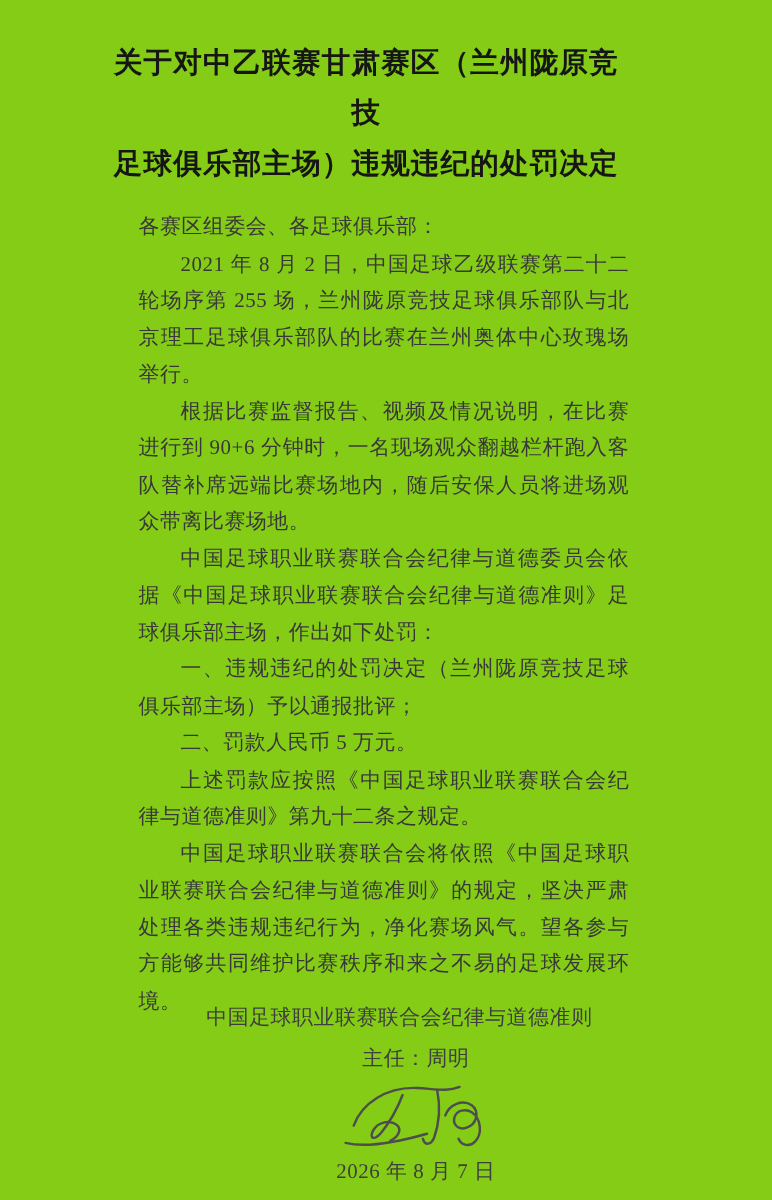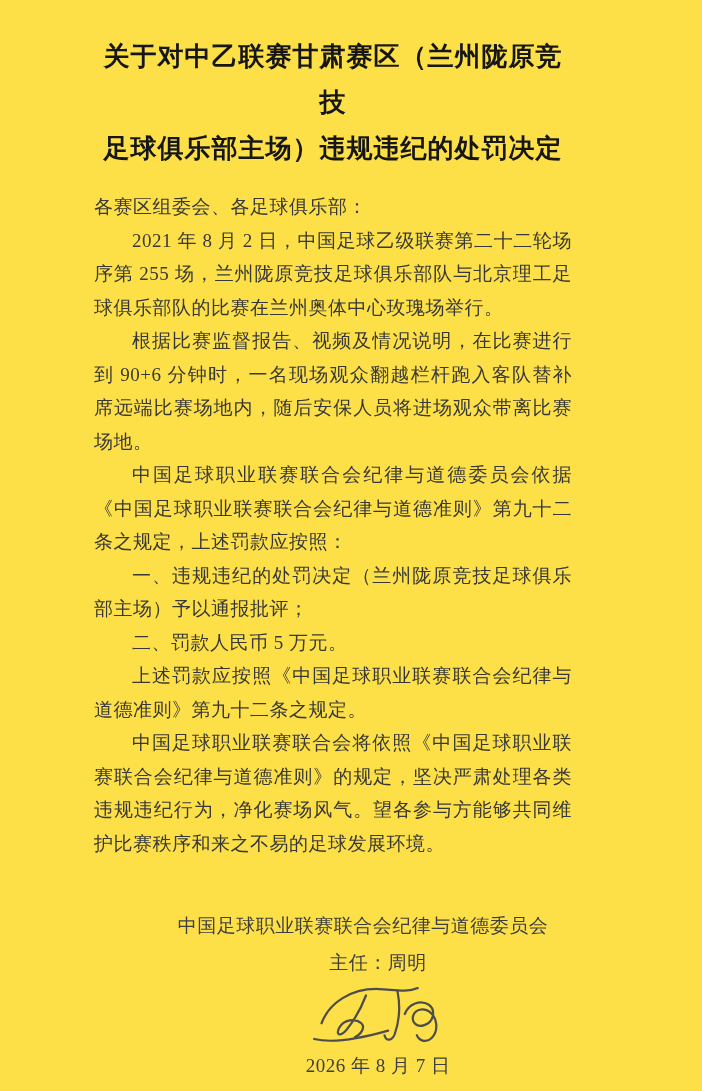--- a/index.html
+++ b/index.html
@@ -6,21 +6,21 @@
     margin: 0;
     padding: 0;
     background: #e8e8e8;
     font-family: "Liberation Serif", "DejaVu Serif", serif;
   }
   .page {
     position: relative;
     width: 702px;
     height: 1091px;
     margin: 0 auto;
-    background: #fde047;
+    background: #84cc16;
     color: #383838;
     overflow: hidden;
   }
   .content-col {
     position: absolute;
     left: 94px;
     top: 0;
     width: 478px;
   }
   .doc-title {
@@ -32,20 +32,21 @@
     color: #161616;
     letter-spacing: 1px;
   }
   .doc-body {
     margin-top: 18px;
     font-size: 19px;
     line-height: 33.5px;
     letter-spacing: 0.5px;
     text-align: justify;
     text-justify: inter-ideograph;
+    margin-left: 32px;
   }
   .doc-body p {
     margin: 0;
     text-indent: 2em;
   }
   .doc-body p.salutation {
     text-indent: 0;
   }
   .sig-block {
     position: absolute;
@@ -85,31 +86,31 @@
 
     <h1 class="doc-title">
       <div>关于对中乙联赛甘肃赛区（兰州陇原竞技</div>
       <div>足球俱乐部主场）违规违纪的处罚决定</div>
     </h1>
 
     <div class="doc-body">
       <p class="salutation">各赛区组委会、各足球俱乐部：</p>
       <p>2021 年 8 月 2 日，中国足球乙级联赛第二十二轮场序第 255 场，兰州陇原竞技足球俱乐部队与北京理工足球俱乐部队的比赛在兰州奥体中心玫瑰场举行。</p>
       <p>根据比赛监督报告、视频及情况说明，在比赛进行到 90+6 分钟时，一名现场观众翻越栏杆跑入客队替补席远端比赛场地内，随后安保人员将进场观众带离比赛场地。</p>
-      <p>中国足球职业联赛联合会纪律与道德委员会依据《中国足球职业联赛联合会纪律与道德准则》第九十二条之规定，上述罚款应按照：</p>
+      <p>中国足球职业联赛联合会纪律与道德委员会依据《中国足球职业联赛联合会纪律与道德准则》足球俱乐部主场，作出如下处罚：</p>
       <p>一、违规违纪的处罚决定（兰州陇原竞技足球俱乐部主场）予以通报批评；</p>
       <p>二、罚款人民币 5 万元。</p>
       <p>上述罚款应按照《中国足球职业联赛联合会纪律与道德准则》第九十二条之规定。</p>
       <p>中国足球职业联赛联合会将依照《中国足球职业联赛联合会纪律与道德准则》的规定，坚决严肃处理各类违规违纪行为，净化赛场风气。望各参与方能够共同维护比赛秩序和来之不易的足球发展环境。</p>
     </div>
 
   </div>
 
   <div class="sig-block">
-    <div class="sig-org">中国足球职业联赛联合会纪律与道德委员会</div>
+    <div class="sig-org">中国足球职业联赛联合会纪律与道德准则</div>
     <div class="sig-officer">主任：周明</div>
     <svg class="sig-handwriting" viewBox="0 0 150 80" fill="none" stroke="#4d4d4d" stroke-width="2.4" stroke-linecap="round" stroke-linejoin="round">
       <path d="M14,50 C22,28 46,12 76,13 C94,14 106,17 118,12"></path>
       <path d="M62,20 C57,33 50,46 41,57 C34,65 29,63 33,55 C38,46 50,44 57,50 C61,54 58,61 50,65"></path>
       <path d="M6,67 C26,72 58,66 86,58"></path>
       <path d="M96,15 C99,30 98,48 93,62 C90,69 84,70 82,63"></path>
       <path d="M104,40 C108,29 121,24 130,30 C138,36 135,49 125,52 C117,55 111,49 113,42 C115,35 124,33 130,37 C139,43 141,58 133,66 C128,71 120,70 117,63"></path>
     </svg>
     <div class="sig-date">2026 年 8 月 7 日</div>
   </div>

